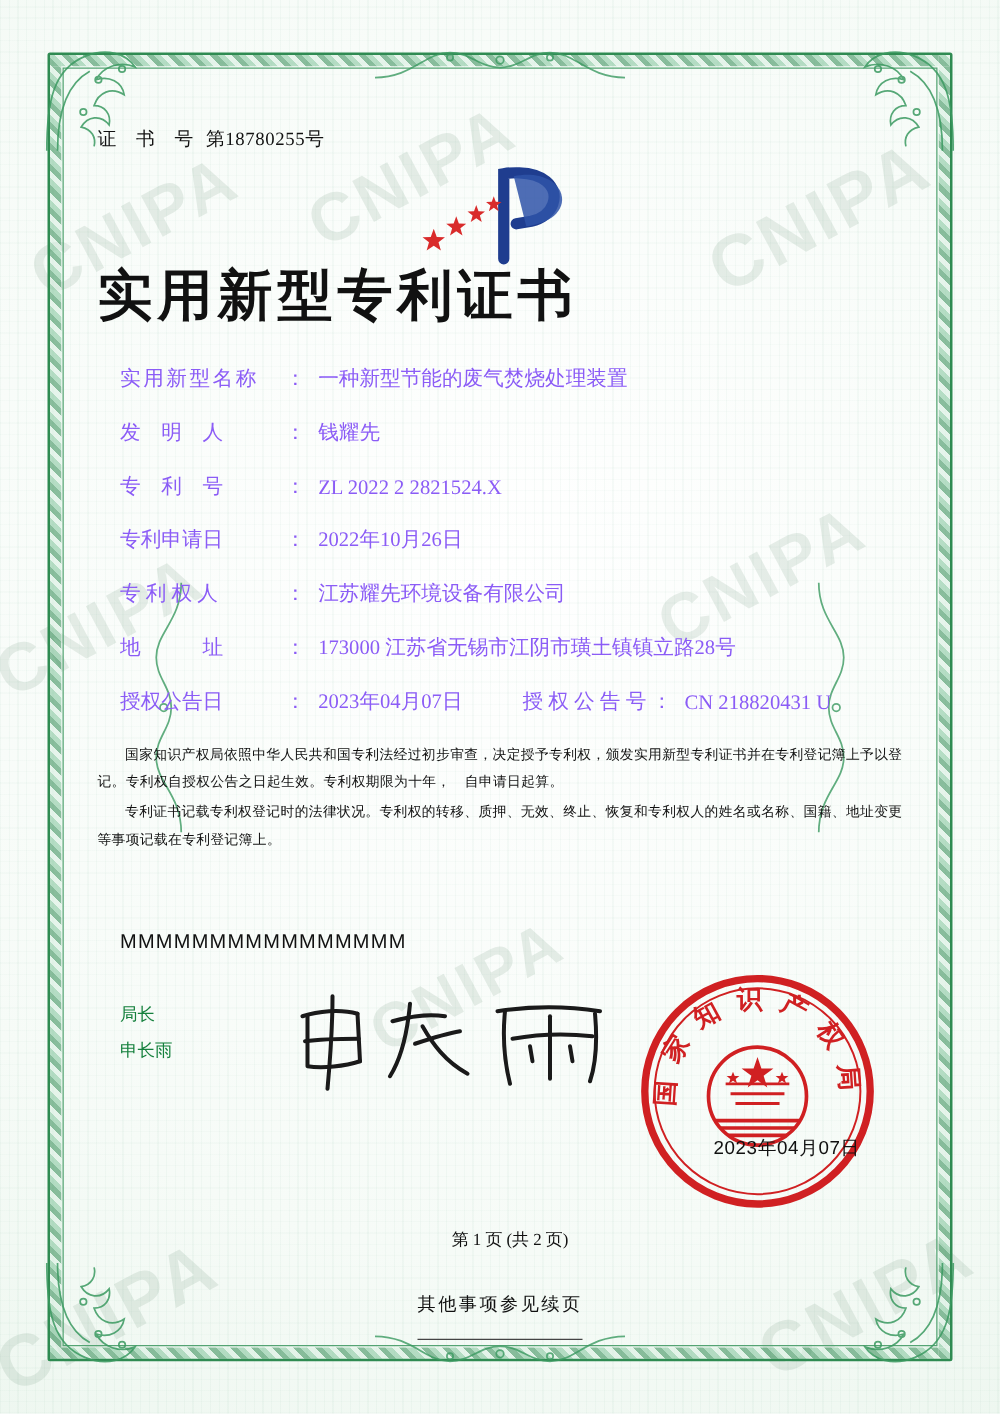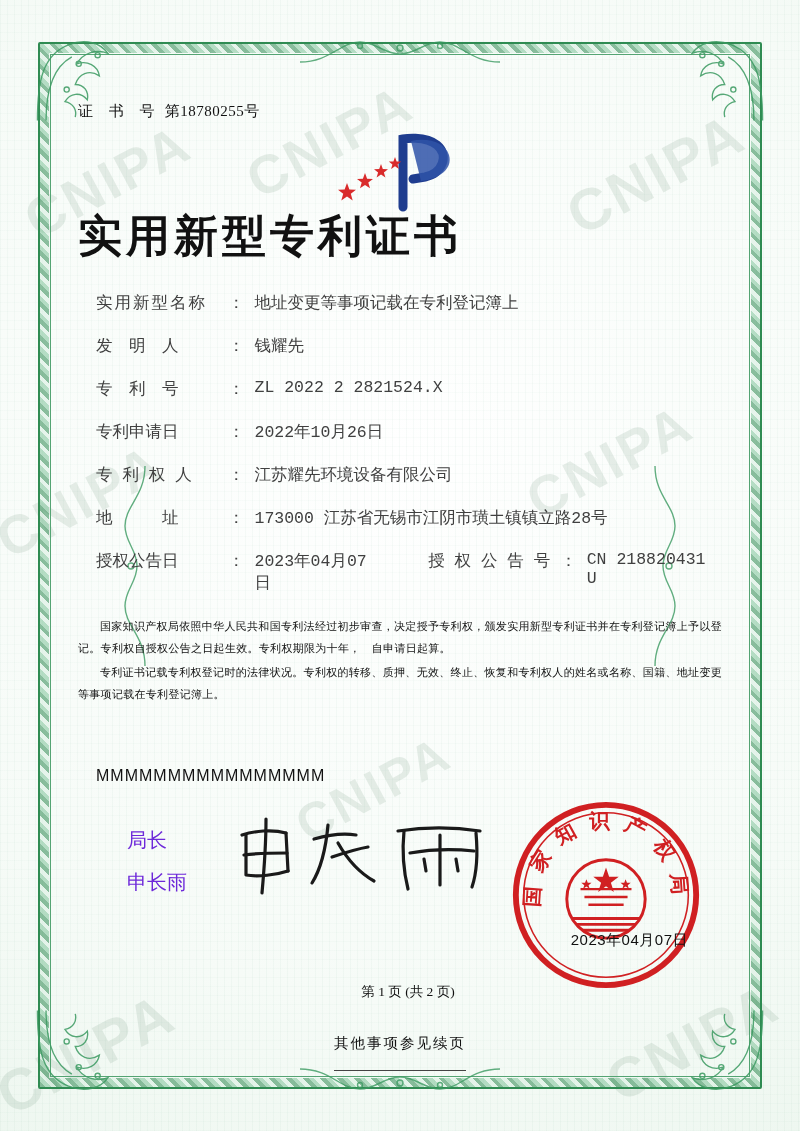--- a/index.html
+++ b/index.html
@@ -131,25 +131,25 @@
     margin-top: -6px;
     font-family: "DejaVu Serif", "Liberation Serif", serif;
   }
 
   .fields {
     margin-top: 26px;
     padding-left: 18px;
   }
   .frow {
     display: flex;
-    align-items: flex-start;
+    align-items: flex-end;
     font-size: 16.5px;
-    color: #404040;
+    color: #8b5cf6;
     margin-bottom: 21px;
-    font-family: Liberation Mono, monospace;
+    font-family: Liberation Serif, serif;
   }
   .flabel {
     width: 132px;
     flex: 0 0 auto;
     white-space: nowrap;
   }
   .flabel.sp2 { letter-spacing: 2px; }
   .fcolon { flex: 0 0 auto; padding-right: 10px; }
   .fvalue { flex: 1 1 auto; }
 
@@ -175,25 +175,24 @@
     padding-left: 18px;
   }
 
   .sign-block {
     position: relative;
     margin-top: 34px;
     padding-left: 18px;
     height: 120px;
   }
   .sign-label {
-    font-size: 20px;
+    font-size: 14px;
     font-family: "Liberation Sans", sans-serif;
     line-height: 2.1;
-    color: #6d28d9;
-    margin-left: 31px;
+    color: #15803d;
   }
   .handwriting {
     position: absolute;
     left: 150px;
     top: -6px;
     width: 290px;
     height: 90px;
     color: #1a1a1a;
   }
   .handwriting svg { width: 100%; height: 100%; display: block; }
@@ -349,21 +348,21 @@
       </div>
     </div>
 
     <div class="title">实用新型专利证书</div>
 
     <div class="fields">
 
       <div class="frow">
         <span class="flabel sp2">实用新型名称</span>
         <span class="fcolon">：</span>
-        <span class="fvalue">地址变更等事项记载在专利登记簿上</span>
+        <span class="fvalue">一种新型节能的废气焚烧处理装置</span>
       </div>
 
       <div class="frow">
         <span class="flabel">发　明　人</span>
         <span class="fcolon">：</span>
         <span class="fvalue">钱耀先</span>
       </div>
 
       <div class="frow">
         <span class="flabel">专　利　号</span>

